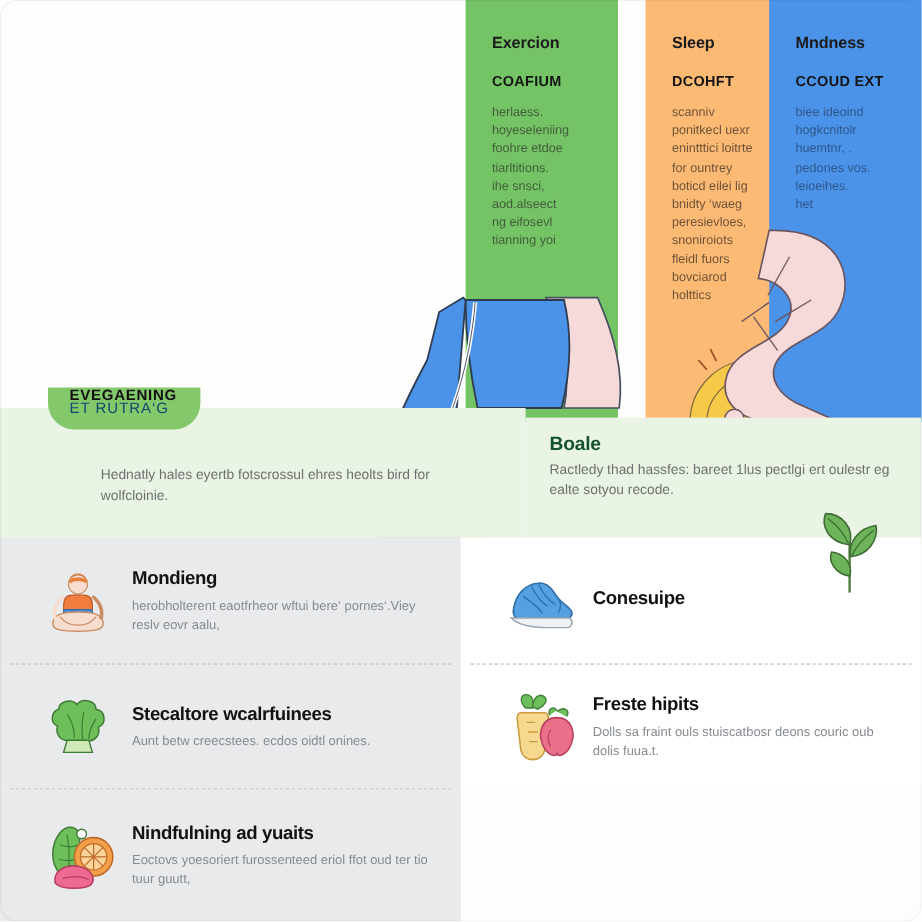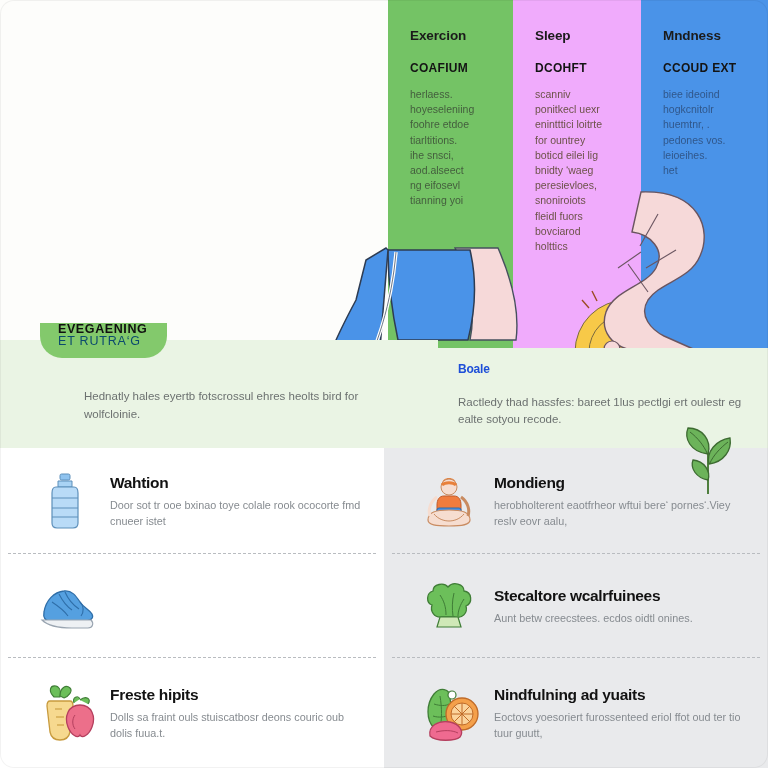--- a/index.html
+++ b/index.html
@@ -28,21 +28,21 @@
     z-index:60;
   }
 
   
   .cols { position:absolute; left:0; top:0; width:768px; height:352px; }
   .col {
     position:absolute; top:0; height:352px;
     padding:28px 18px 0 22px;
   }
   .col-green  { left:388px; width:127px; background:#74c365; }
-  .col-orange { left:513px; width:136px; background:#f0abfc; }
+  .col-orange { left:538px; width:136px; background:#fdba74; }
   .col-blue   { left:641px; width:138px; background:#4a93e8; }
 
   .col-title {
     font-size:13.5px;
     font-weight:600;
     color:#1b1b1b;
     letter-spacing:-0.1px;
     margin-bottom:18px;
   }
   .col-sub {
@@ -125,23 +125,23 @@
 
   
   .band-right {
     position:absolute; left:438px; top:348px;
     width:330px; height:100px;
     background:#eaf4e4;
     z-index:11;
     padding:14px 18px 0 20px;
   }
   .band-right h3 {
-    font-size:12px; font-weight:600;
-    color:#1d4ed8; letter-spacing:-0.2px;
-    margin-bottom:18px;
+    font-size:16px; font-weight:600;
+    color:#14532d; letter-spacing:-0.2px;
+    margin-bottom:4px;
   }
   .band-right p {
     font-size:11.5px;
     line-height:17px;
     color:#6c7170;
   }
 
   
   .grid {
     position:absolute; left:0; top:448px;
@@ -323,36 +323,20 @@
     <path d="M30 74 L30 28" stroke="#4f7f3e" stroke-width="2" fill="none"></path>
     <path d="M30 34 C 12 32 6 18 10 8 C 24 8 34 20 30 34 Z" fill="#6cb35a" stroke="#3d6b31" stroke-width="1.3"></path>
     <path d="M12 12 C 20 18 26 26 29 33" stroke="#3d6b31" stroke-width="1" fill="none"></path>
     <path d="M31 44 C 46 42 54 30 52 18 C 38 20 28 32 31 44 Z" fill="#6cb35a" stroke="#3d6b31" stroke-width="1.3"></path>
     <path d="M50 22 C 42 28 35 36 32 43" stroke="#3d6b31" stroke-width="1" fill="none"></path>
     <path d="M30 60 C 18 58 12 48 15 40 C 26 41 33 51 30 60 Z" fill="#6cb35a" stroke="#3d6b31" stroke-width="1.3"></path>
   </svg>
 
   <div class="grid">
 
-    <div class="cell sep">
-      <div class="cell-icon">
-        <svg width="44" height="58" viewBox="0 0 44 58">
-          <rect x="17" y="2" width="10" height="6" rx="1.6" fill="#8fc3ef" stroke="#5d8fba" stroke-width="1"></rect>
-          <path d="M15 9 h14 v6 h-14 z" fill="#a9d3f4" stroke="#5d8fba" stroke-width="1"></path>
-          <path d="M13 15 h18 c3 0 4 3 4 6 v30 c0 3-2 5-5 5 h-16 c-3 0-5-2-5-5 v-30 c0-3 1-6 4-6 z" fill="#b9dbf7" stroke="#5d8fba" stroke-width="1.2"></path>
-          <path d="M9 26 h26" stroke="#5d8fba" stroke-width="1"></path>
-          <path d="M9 36 h26" stroke="#5d8fba" stroke-width="1"></path>
-          <path d="M9 45 h26" stroke="#5d8fba" stroke-width="1"></path>
-        </svg>
-      </div>
-      <div class="cell-text">
-        <h4>Wahtion</h4>
-        <p>Door sot tr ooe bxinao toye colale rook ococorte fmd cnueer istet</p>
-      </div>
-    </div>
 
     <div class="cell right sep">
       <div class="cell-icon">
         <svg width="62" height="58" viewBox="0 0 62 58">
           <path d="M24 12 C 24 4 38 4 38 12 C 38 16 36 18 36 18 L26 18 C26 18 24 16 24 12 Z" fill="#e8803a"></path>
           <circle cx="31" cy="15" r="8" fill="#f6ddd0" stroke="#c98b60" stroke-width="1"></circle>
           <path d="M24 13 C 27 10 35 10 38 13" stroke="#e8803a" stroke-width="3" fill="none"></path>
           <path d="M26 24 h10 c5 0 7 4 7 9 v6 h-24 v-6 c0-5 2-9 7-9 z" fill="#f07c3e" stroke="#c25a28" stroke-width="1"></path>
           <rect x="19" y="36" width="24" height="6" rx="2" fill="#4a93e8" stroke="#2e6aa8" stroke-width="1"></rect>
           <path d="M10 48 C 10 40 18 38 31 38 C 44 38 52 40 52 48 C 52 53 44 54 31 54 C 18 54 10 53 10 48 Z" fill="#f6ddd0" stroke="#c98b60" stroke-width="1.2"></path>
@@ -373,20 +357,21 @@
           <path d="M10 30 C 12 18 20 10 30 9 C 38 8 42 14 46 20 C 50 26 56 28 58 32
                    C 60 36 57 39 50 39 L16 39 C 11 39 9 35 10 30 Z" fill="#55a0e0" stroke="#2f6ea8" stroke-width="1.3"></path>
           <path d="M8 38 C 14 44 26 46 38 46 L54 46 C 59 46 60 41 57 38 Z" fill="#eef1f4" stroke="#9aa5b1" stroke-width="1.2"></path>
           <path d="M25 12 C 28 18 32 24 38 28" stroke="#2f6ea8" stroke-width="1.1" fill="none"></path>
           <path d="M31 10 C 34 17 39 23 45 27" stroke="#2f6ea8" stroke-width="1.1" fill="none"></path>
           <path d="M18 20 C 24 24 30 28 34 34" stroke="#2f6ea8" stroke-width="1.1" fill="none"></path>
           <path d="M46 20 C 50 24 50 30 47 34" stroke="#2f6ea8" stroke-width="1.1" fill="none"></path>
         </svg>
       </div>
       <div class="cell-text">
+        <h4>Conesuipe</h4>
       </div>
     </div>
 
     <div class="cell right sep">
       <div class="cell-icon">
         <svg width="62" height="54" viewBox="0 0 62 54">
           <path d="M14 26 C 8 24 8 14 15 12 C 15 5 26 3 30 8
                    C 35 2 46 5 46 12 C 54 13 55 24 48 27
                    C 50 34 44 40 37 38 L24 38 C 16 39 12 32 14 26 Z" fill="#6cbf5a" stroke="#3f7d36" stroke-width="1.3"></path>
           <path d="M22 16 C 26 22 28 28 28 36" stroke="#3f7d36" stroke-width="1" fill="none"></path>

